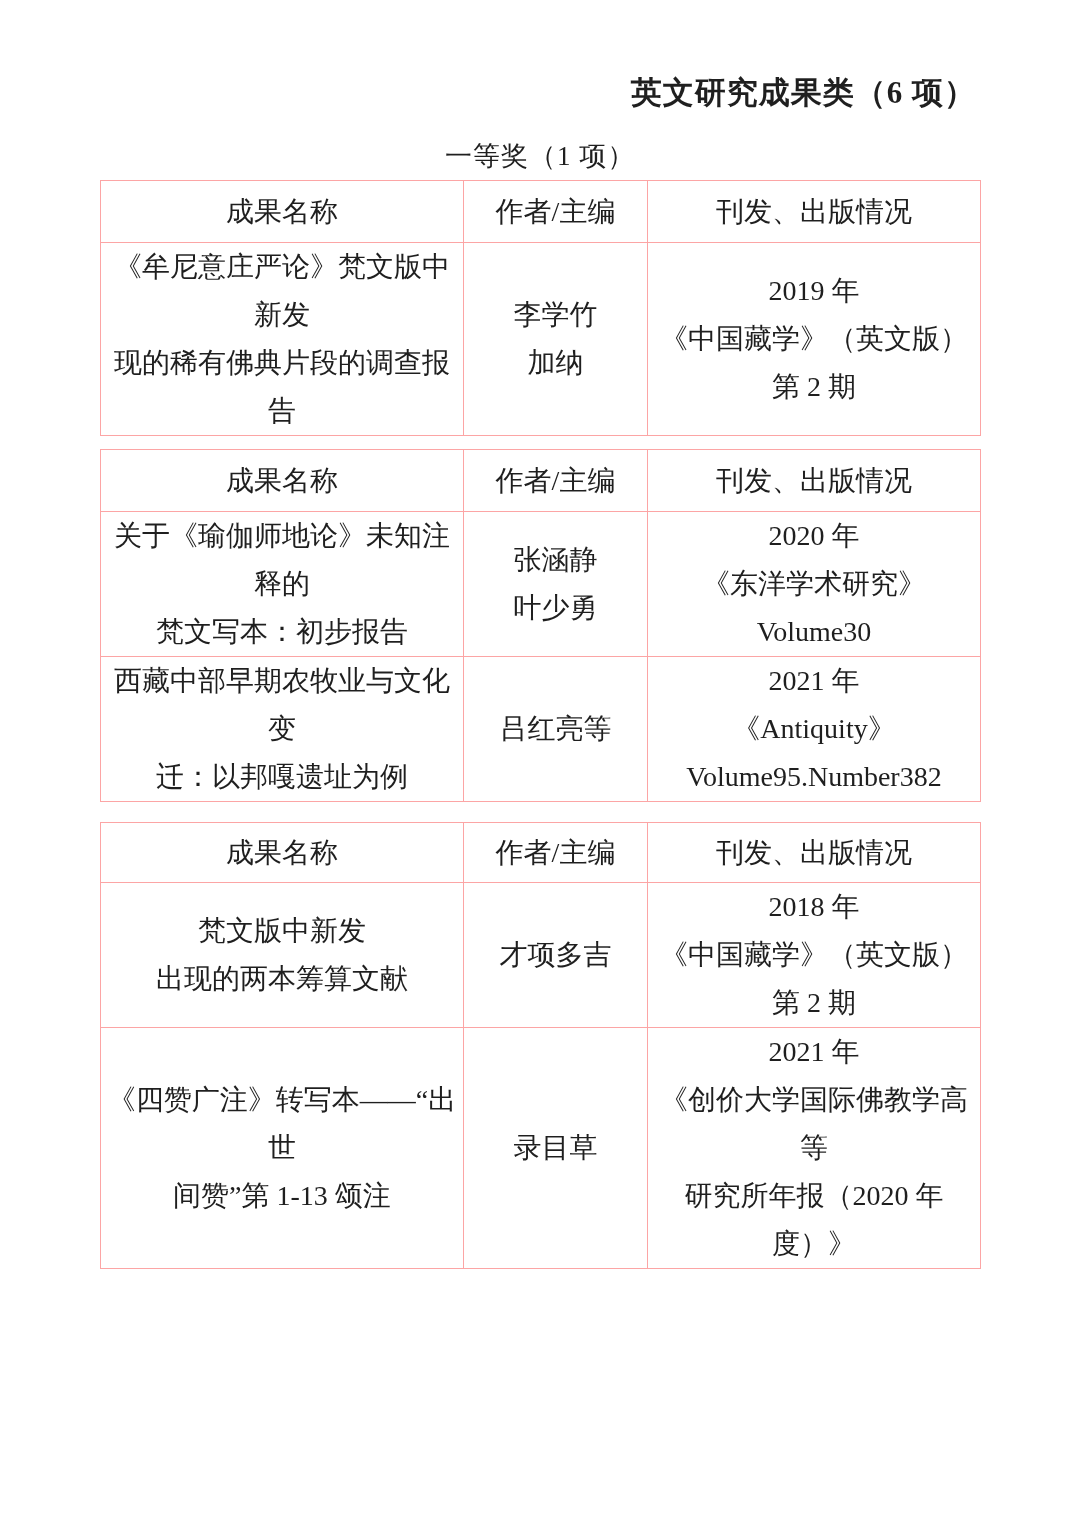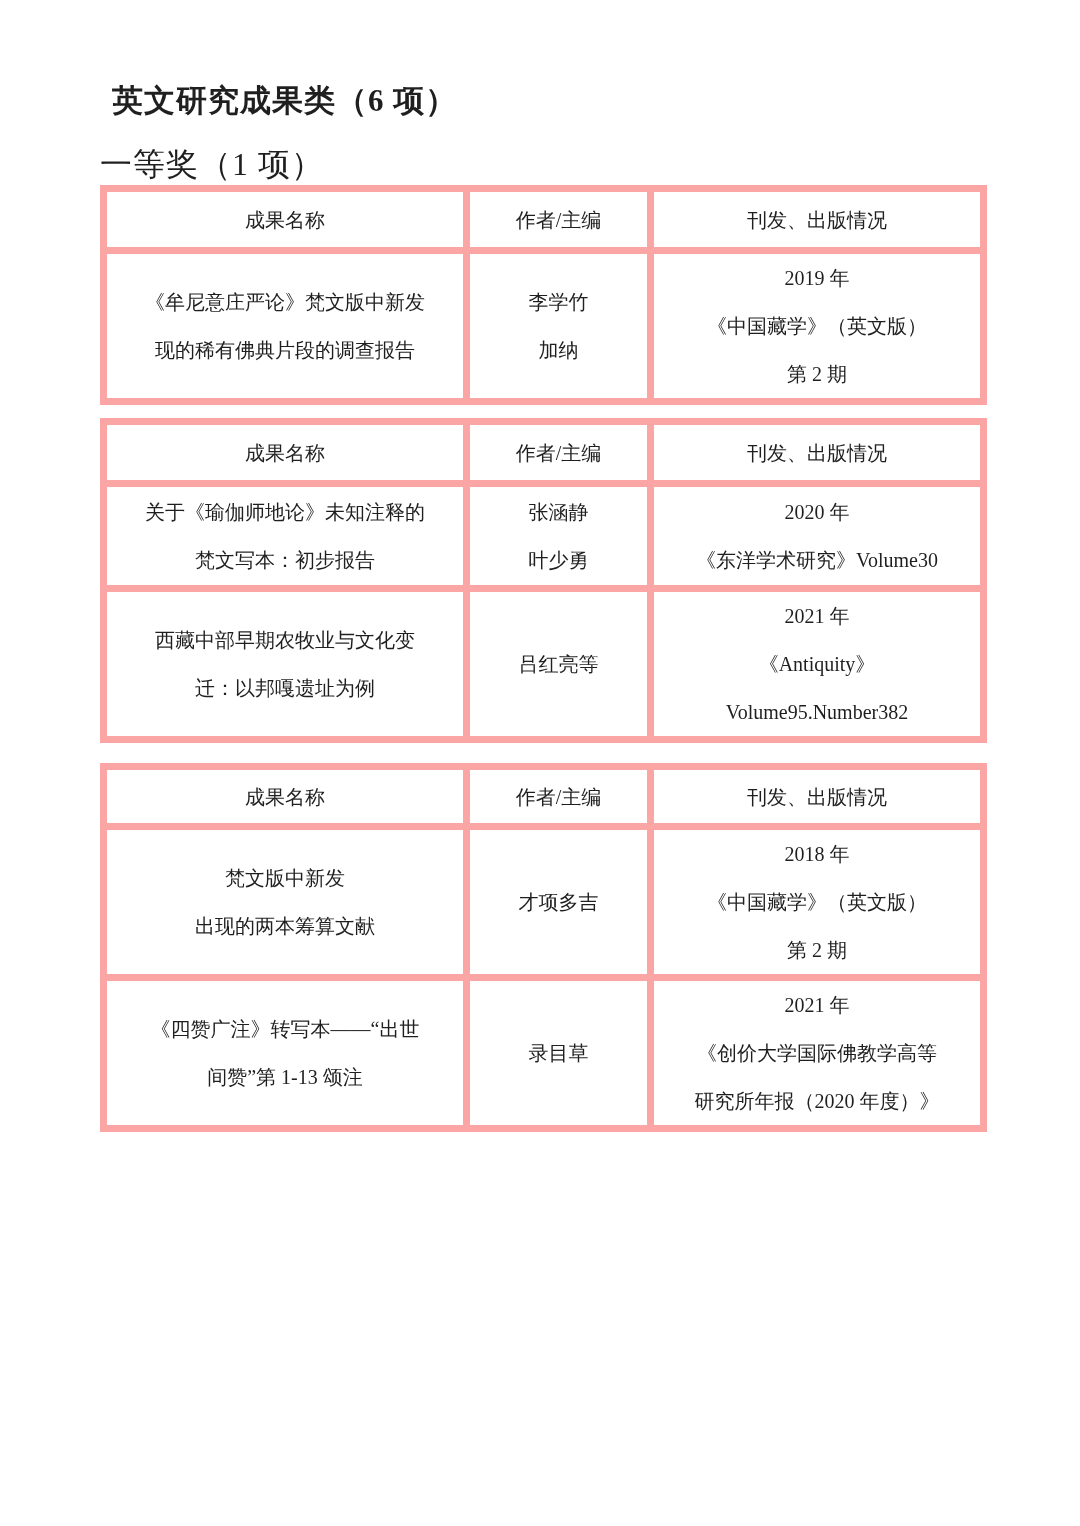--- a/index.html
+++ b/index.html
@@ -10,55 +10,56 @@
     height: 1526px;
     overflow: hidden;
     font-family: "Liberation Serif", "DejaVu Serif", serif;
     color: #1f1f1f;
   }
   .page {
     width: 880px;
     margin: 0 auto;
   }
   .doc-title {
-    margin: 12px;
+    margin: 4px;
     padding-top: 68px;
-    text-align: left;
+    text-align: right;
     font-size: 31px;
     line-height: 42px;
     font-weight: bold;
     letter-spacing: 1px;
   }
   .section-heading {
-    margin: 0;
-    font-size: 32px;
+    margin: 8px;
+    text-align: center;
+    font-size: 27px;
     line-height: 32px;
     font-weight: normal;
     letter-spacing: 1px;
   }
   .heading-1 { margin-top: 26px; }
   .heading-2 { margin-top: 27px; }
   .heading-3 { margin-top: 22px; }
   .t1 { margin-top: 5px; }
   .t2 { margin-top: 13px; }
   .t3 { margin-top: 20px; }
   table {
     border-collapse: collapse;
     width: 880px;
     table-layout: fixed;
   }
   col.c1 { width: 363px; }
   col.c2 { width: 184px; }
   col.c3 { width: 333px; }
   th, td {
-    border: 7px solid #fca5a5;
+    border: 1px solid #fca5a5;
     text-align: center;
     vertical-align: middle;
     font-weight: normal;
-    font-size: 20px;
+    font-size: 28px;
     line-height: 48px;
     white-space: pre-line;
     padding: 0;
     overflow: hidden;
   }
   tr.hdr { height: 62px; }
   tr.hdr3 { height: 60px; }
   tr.r150 { height: 150px; }
   tr.r105 { height: 105px; }
   tr.r144 { height: 144px; }

